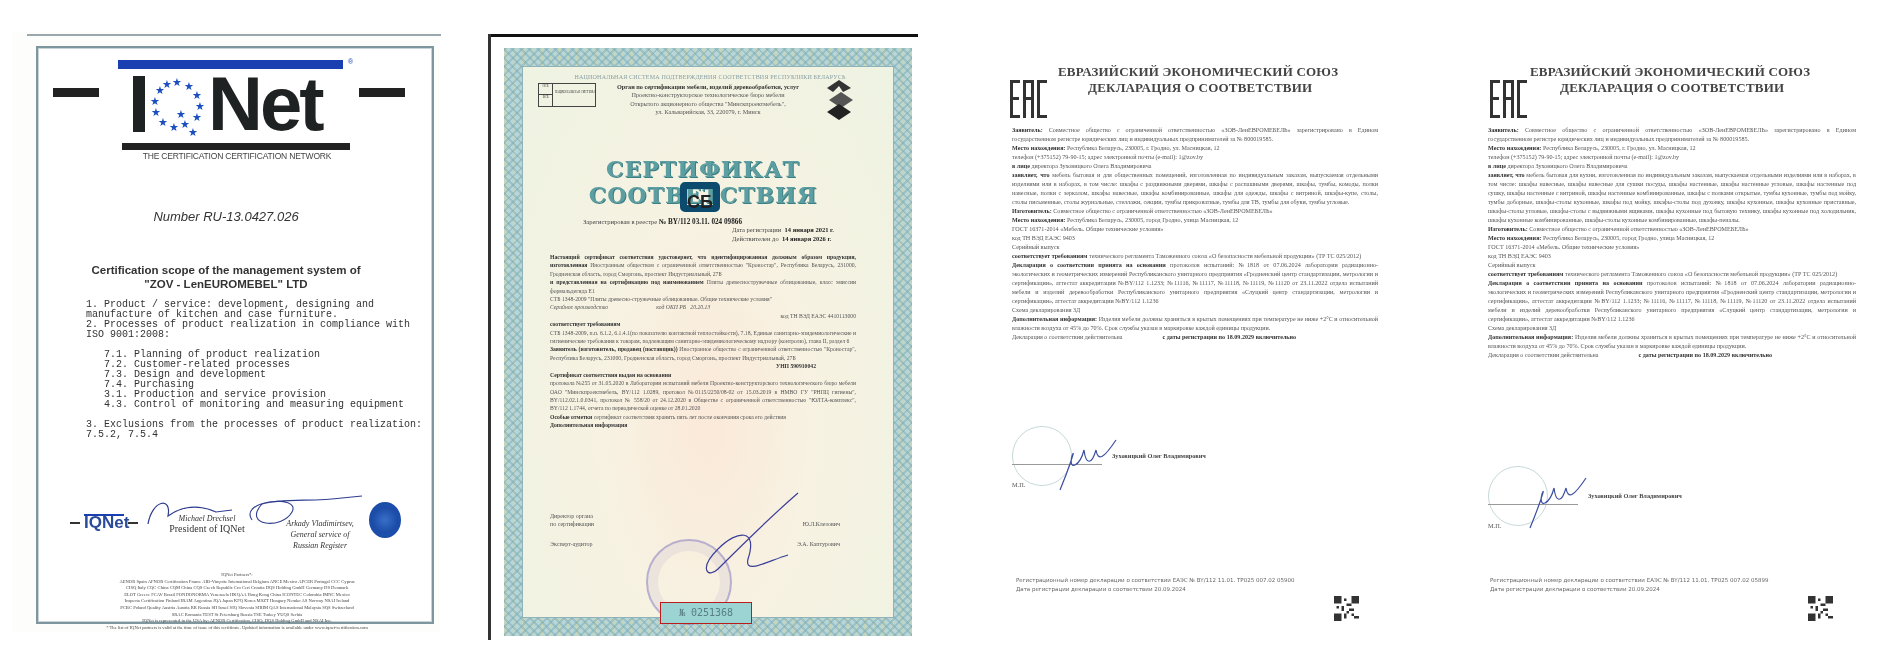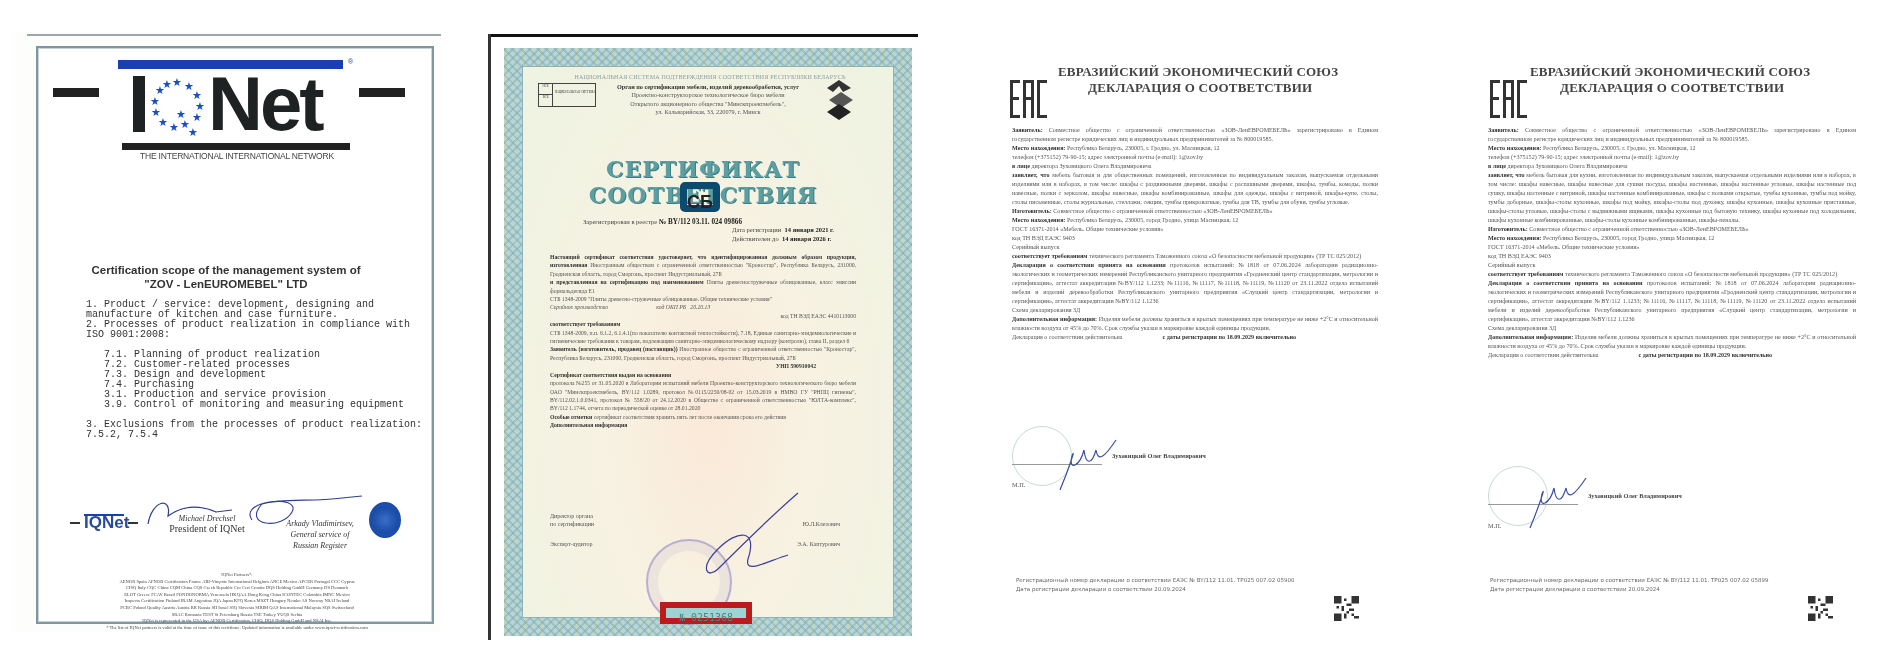--- a/index.html
+++ b/index.html
@@ -66,21 +66,21 @@
   #doc2 .reg b { font-size:7.2px; color:#222; }
   #doc2 .dates { position:absolute; left:244px; top:192px; font-size:6.5px; color:#444; line-height:8.5px; }
   #doc2 .dates b { color:#222; }
   #doc2 .body { position:absolute; left:62px; top:219px; width:306px; font-size:5.7px; color:#555; line-height:8.4px; text-align:justify; }
   #doc2 .body b { color:#333; }
   #doc2 .body .r { text-align:right; }
   #doc2 .sig-block { position:absolute; left:62px; top:478px; width:300px; font-size:6px; color:#555; }
   #doc2 .sig-block .row { position:absolute; left:0; width:300px; line-height:8px; }
   #doc2 .sig-block .name { position:absolute; right:10px; }
   #doc2 .stamp { position:absolute; left:158px; top:505px; width:86px; height:86px; border-radius:50%; border:2px solid rgba(120,110,190,0.5); box-shadow: inset 0 0 0 10px rgba(150,140,200,0.12); }
-  #doc2 .serial { position:absolute; left:172px; top:568px; width:92px; height:22px; background:#9bd4d2; border:6px solid #b91c1c; font-family:"DejaVu Sans Mono",monospace; font-size:10px; color:#5a7d86; text-align:center; line-height:20px; }
+  #doc2 .serial { position:absolute; left:172px; top:568px; width:92px; height:22px; background:#9bd4d2; border:1px solid #b91c1c; font-family:"DejaVu Sans Mono",monospace; font-size:10px; color:#5a7d86; text-align:center; line-height:20px; }
 
   
   .decl { background:#fff; }
   .decl .eac { position:absolute; left:0; top:44px; width:40px; height:38px; }
   .decl .h1, .decl .h2 { position:absolute; font-weight:bold; font-size:13px; color:#444; letter-spacing:0.2px; }
   .decl .text { position:absolute; font-size:6.1px; color:#555; line-height:9px; text-align:justify; }
   .decl .text b { color:#333; }
   .decl .sig-name { position:absolute; font-weight:bold; font-size:6.3px; color:#444; }
   .decl .mp { position:absolute; font-size:6.3px; color:#555; }
   .decl .sig-line { position:absolute; height:1px; background:#999; }
@@ -115,37 +115,38 @@
         <text x="16" y="50">★</text>
       <text x="9" y="40">★</text>
         <text x="8" y="29">★</text>
         <text x="13" y="18">★</text>
       <text x="20" y="12">★</text>
         <text x="34" y="42">★</text>
     </g>
   </svg>
   <div class="logo-net">Net</div>
   <div class="underbar"></div>
-  <div class="network">THE INTERNATIONAL INTERNATIONAL NETWORK</div>
-
+  <div class="network">THE CERTIFICATION CERTIFICATION NETWORK</div>
+
+  <div class="number">Number RU-13.0427.026</div>
   <div class="scope">
     <div>Certification scope of the management system of</div>
     <div>"ZOV - LenEUROMEBEL" LTD</div>
   </div>
 
   <div class="list">
     <div>1. Product / service: development, designing and manufacture of kitchen and case furniture.</div>
     <div>2. Processes of product realization in compliance with ISO 9001:2008:</div>
     <div class="gap"></div>
     <div class="sub">7.1. Planning of product realization</div>
     <div class="sub">7.2. Customer-related processes</div>
     <div class="sub">7.3. Design and development</div>
     <div class="sub">7.4. Purchasing</div>
     <div class="sub">3.1. Production and service provision</div>
-    <div class="sub">3.9. Control of monitoring and measuring equipment</div>
+    <div class="sub">4.3. Control of monitoring and measuring equipment</div>
     <div class="gap"></div>
     <div>3. Exclusions from the processes of product realization: 7.5.2, 7.5.4</div>
   </div>
 
   <div class="sig-area">
     <div class="mini-logo">
       <div class="dl"></div>
         <div class="bar"></div>
       <div class="txt">IQNet</div>
         <div class="dr"></div>

